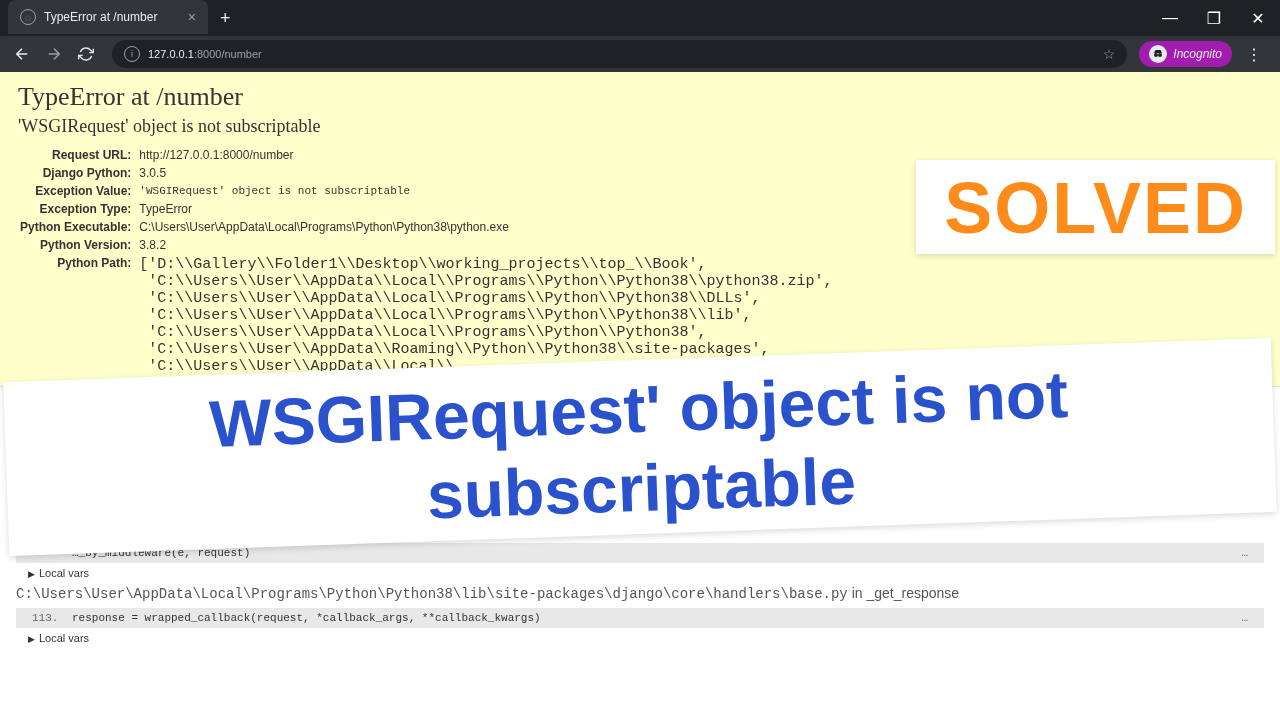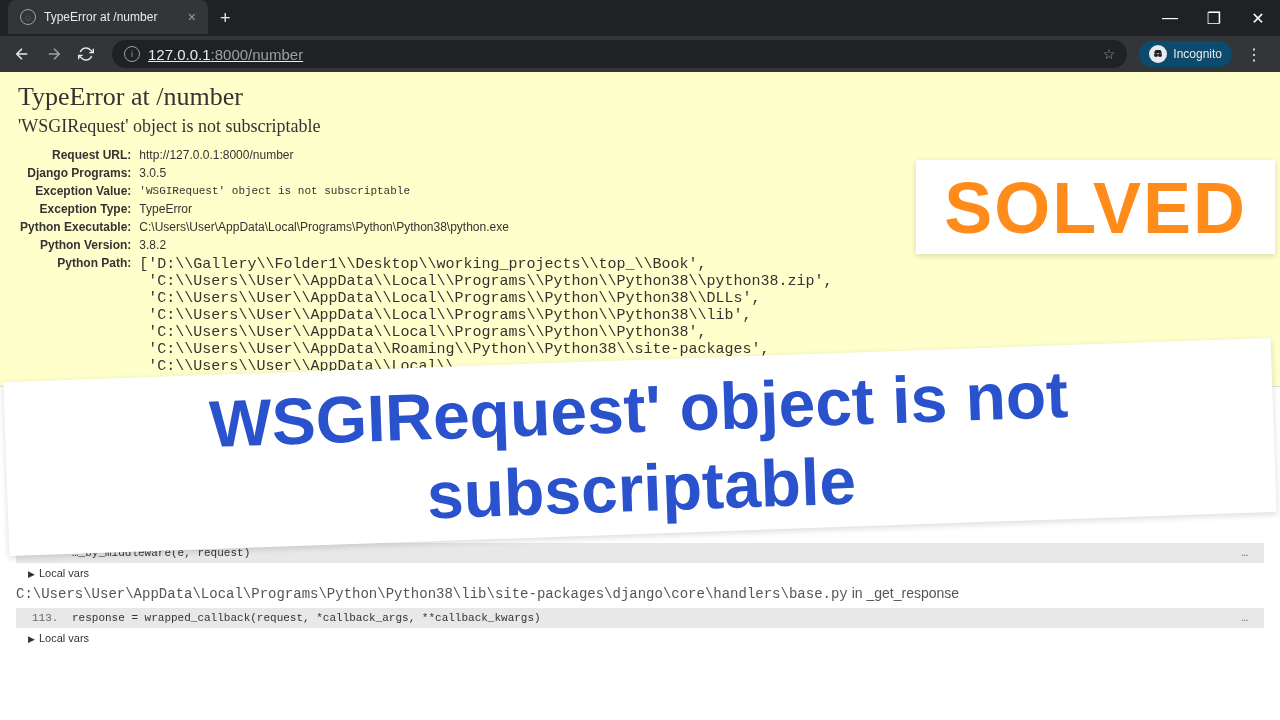--- a/index.html
+++ b/index.html
@@ -14,24 +14,24 @@
 .newtab { color: #e8eaed; font-size: 18px; padding: 8px 12px; cursor: pointer; }
 .win-controls { margin-left: auto; display: flex; height: 36px; }
 .win-controls div { width: 44px; display: flex; align-items: center; justify-content: center; color: #fff; cursor: pointer; }
 
 
 .toolbar { height: 36px; background: #323639; display: flex; align-items: center; padding: 0 8px; gap: 4px; }
 .toolbar .nav-btn { width: 28px; height: 28px; display: flex; align-items: center; justify-content: center; color: #9aa0a6; cursor: pointer; border-radius: 50%; }
 .toolbar .nav-btn.enabled { color: #e8eaed; }
 .addrbar { flex: 1; height: 28px; background: #202124; border-radius: 14px; display: flex; align-items: center; padding: 0 12px; margin: 0 8px; gap: 8px; }
 .addrbar .info-icon { width: 16px; height: 16px; border: 1px solid #9aa0a6; border-radius: 50%; display: flex; align-items: center; justify-content: center; font-size: 9px; color: #9aa0a6; }
-.addrbar .url { color: #e8eaed; font-size: 15px; flex: 1; text-decoration: underline; }
+.addrbar .url { color: #e8eaed; font-size: 11px; flex: 1; }
 .addrbar .url .dim { color: #9aa0a6; }
 .addrbar .star { color: #9aa0a6; font-size: 14px; cursor: pointer; }
-.incognito { display: flex; align-items: center; gap: 6px; color: #e8eaed; font-size: 12px; padding: 4px 10px; border-radius: 14px; background: #0c4a6e; cursor: pointer; }
+.incognito { display: flex; align-items: center; gap: 6px; color: #e8eaed; font-size: 12px; padding: 4px 10px; border-radius: 14px; background: #a21caf; cursor: pointer; font-style: italic; }
 .incognito .icon { width: 18px; height: 18px; background: #e8eaed; border-radius: 50%; display: flex; align-items: center; justify-content: center; }
 .menu-dots { color: #e8eaed; padding: 0 10px; cursor: pointer; font-size: 16px; }
 
 
 .content { height: calc(720px - 72px); overflow: hidden; background: #fff; }
 .summary { background: #ffffcc; padding: 10px 18px 8px; border-bottom: 1px solid #ddd; }
 .summary h1 { font-size: 26px; font-weight: 400; color: #333; margin-bottom: 4px; font-family: Georgia, serif; }
 .summary .exc { font-size: 18px; font-weight: 400; color: #333; margin-bottom: 8px; font-family: Georgia, serif; }
 .summary table { font-size: 12px; }
 .summary table th { text-align: right; font-weight: 700; color: #333; padding: 1px 6px 1px 0; vertical-align: top; white-space: nowrap; }
@@ -114,21 +114,21 @@
   <div class="summary">
     <h1>TypeError at /number</h1>
     <div class="exc">'WSGIRequest' object is not subscriptable</div>
     <table>
       <tbody>
       <tr>
             <th>Request URL:</th>
             <td>http://127.0.0.1:8000/number</td>
           </tr>
       <tr>
-            <th>Django Programs:</th>
+            <th>Django Python:</th>
             <td>3.0.5</td>
           </tr>
       <tr>
             <th>Exception Value:</th>
             <td class="mono">'WSGIRequest' object is not subscriptable</td>
           </tr>
       <tr>
             <th>Exception Type:</th>
             <td>TypeError</td>
           </tr>

